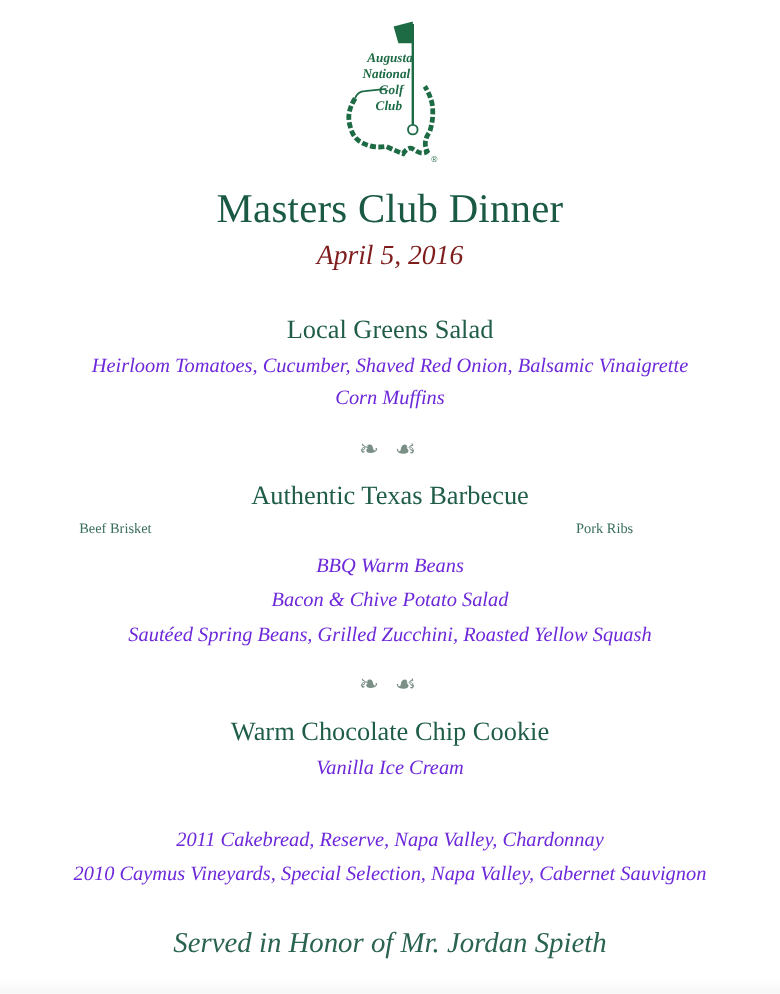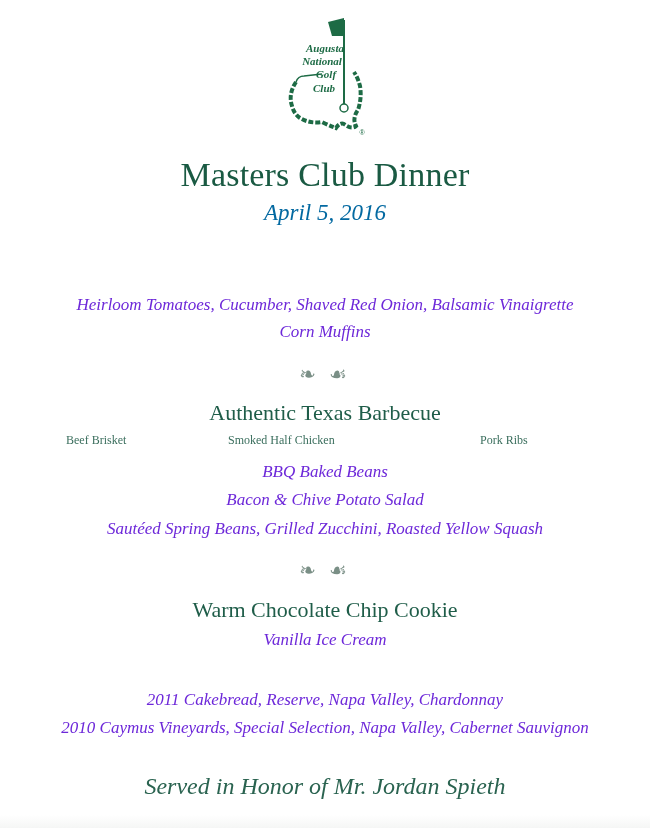--- a/index.html
+++ b/index.html
@@ -7,21 +7,21 @@
       width: 650px; height: 828px; overflow: hidden;
       background: #ffffff;
       font-family: "Liberation Serif", "DejaVu Serif", serif;
       color: #1f5c48;
       position: relative;
     }
     .page { position: absolute; left: 0; top: 0; width: 518px; height: 828px; }
     .center { position: absolute; left: 0; width: 650px; text-align: center; white-space: nowrap; }
     .logo { position: absolute; left: 282px; top: 14px; width: 86px; height: 122px; }
     .title { top: 156px; font-size: 34px; color: #1a5a43; letter-spacing: 0.2px; }
-    .date { top: 200px; font-size: 23px; font-style: italic; color: #0369a1; }
+    .date { top: 200px; font-size: 23px; font-style: italic; color: #7f1d1d; }
     .course-title { font-size: 22px; color: #1f5d49; }
     .item { font-size: 17px; font-style: italic; color: #6d28d9; }
     .flourish { top: 362px; font-size: 20px; color: #7a8f86; letter-spacing: 4px; }
     .row3 { position: absolute; top: 433px; font-size: 12px; color: #3a6e5d; white-space: nowrap; }
     .honor { top: 773px; font-size: 24px; font-style: italic; color: #2a6350; }
     .bottom-shade { position: absolute; left: 0; top: 815px; width: 650px; height: 13px;
       background: linear-gradient(to bottom, #ffffff, #f5f6f5); }
   </style>
 </head>
 <body>
@@ -41,30 +41,30 @@
       <text x="40" y="51" text-anchor="middle" font-family="Liberation Serif, serif" font-style="italic" font-weight="bold" font-size="11" fill="#1d6b45">National</text>
       <text x="44" y="64" text-anchor="middle" font-family="Liberation Serif, serif" font-style="italic" font-weight="bold" font-size="11" fill="#1d6b45">Golf</text>
       <text x="42" y="78" text-anchor="middle" font-family="Liberation Serif, serif" font-style="italic" font-weight="bold" font-size="11" fill="#1d6b45">Club</text>
       <text x="80" y="121" text-anchor="middle" font-family="Liberation Sans, sans-serif" font-size="7" fill="#1d6b45">®</text>
     </svg>
   </div>
 
   <div class="center title">Masters Club Dinner</div>
   <div class="center date">April 5, 2016</div>
 
+  <div class="center course-title" style="top:262px">Local Greens Salad</div>
   <div class="center item" style="top:295px">Heirloom Tomatoes, Cucumber, Shaved Red Onion, Balsamic Vinaigrette</div>
   <div class="center item" style="top:322px">Corn Muffins</div>
 
   <div class="center flourish">❧ ☙</div>
 
   <div class="center course-title" style="top:400px">Authentic Texas Barbecue</div>
   <div class="row3" style="left:66px">Beef Brisket</div>
-  <div class="row3" style="left:228px">Smoked Half Chicken</div>
   <div class="row3" style="left:480px">Pork Ribs</div>
-  <div class="center item" style="top:462px">BBQ Baked Beans</div>
+  <div class="center item" style="top:462px">BBQ Warm Beans</div>
   <div class="center item" style="top:519px">Sautéed Spring Beans, Grilled Zucchini, Roasted Yellow Squash</div>
   <div class="center item" style="top:490px">Bacon &amp; Chive Potato Salad</div>
 
   <div class="center flourish" style="top:558px">❧ ☙</div>
 
   <div class="center item" style="top:630px">Vanilla Ice Cream</div>
   <div class="center course-title" style="top:597px">Warm Chocolate Chip Cookie</div>
 
   <div class="center item" style="top:690px">2011 Cakebread, Reserve, Napa Valley, Chardonnay</div>
   <div class="center item" style="top:718px">2010 Caymus Vineyards, Special Selection, Napa Valley, Cabernet Sauvignon</div>

